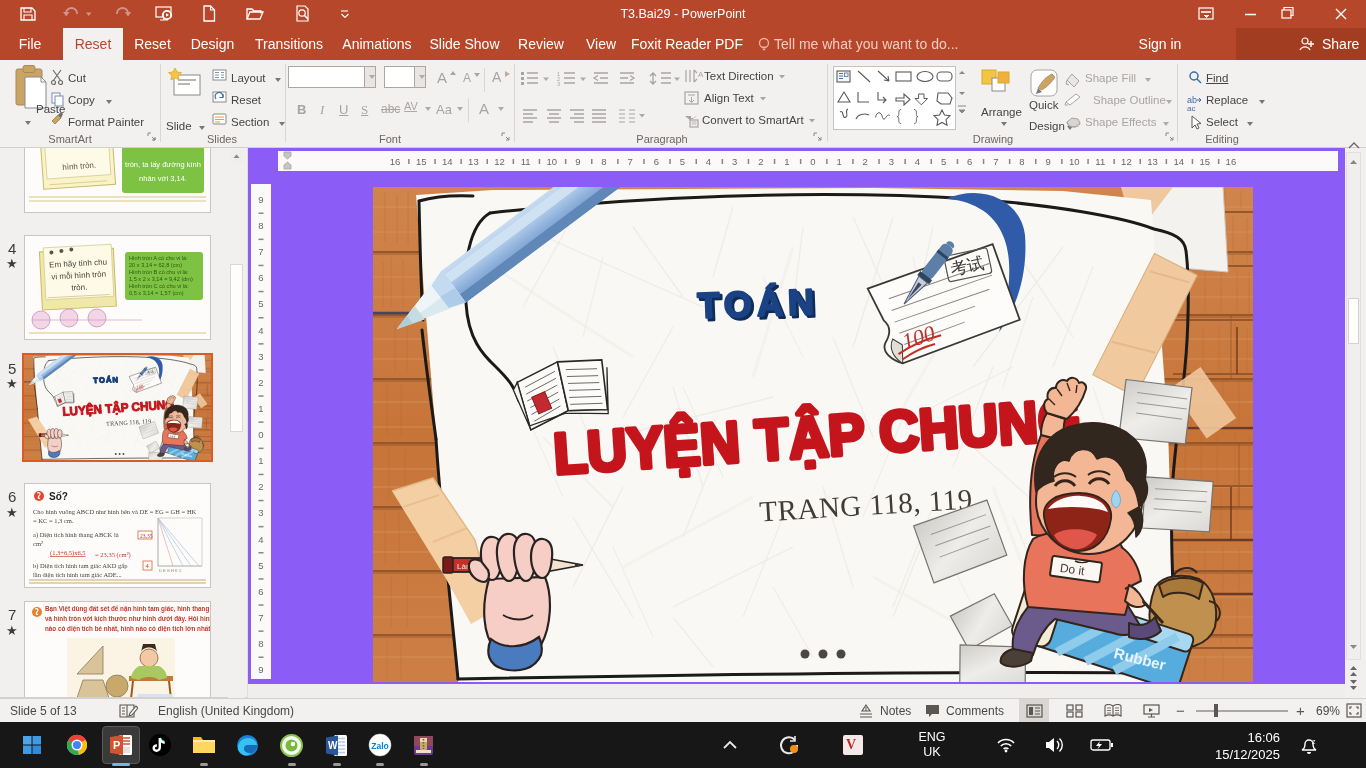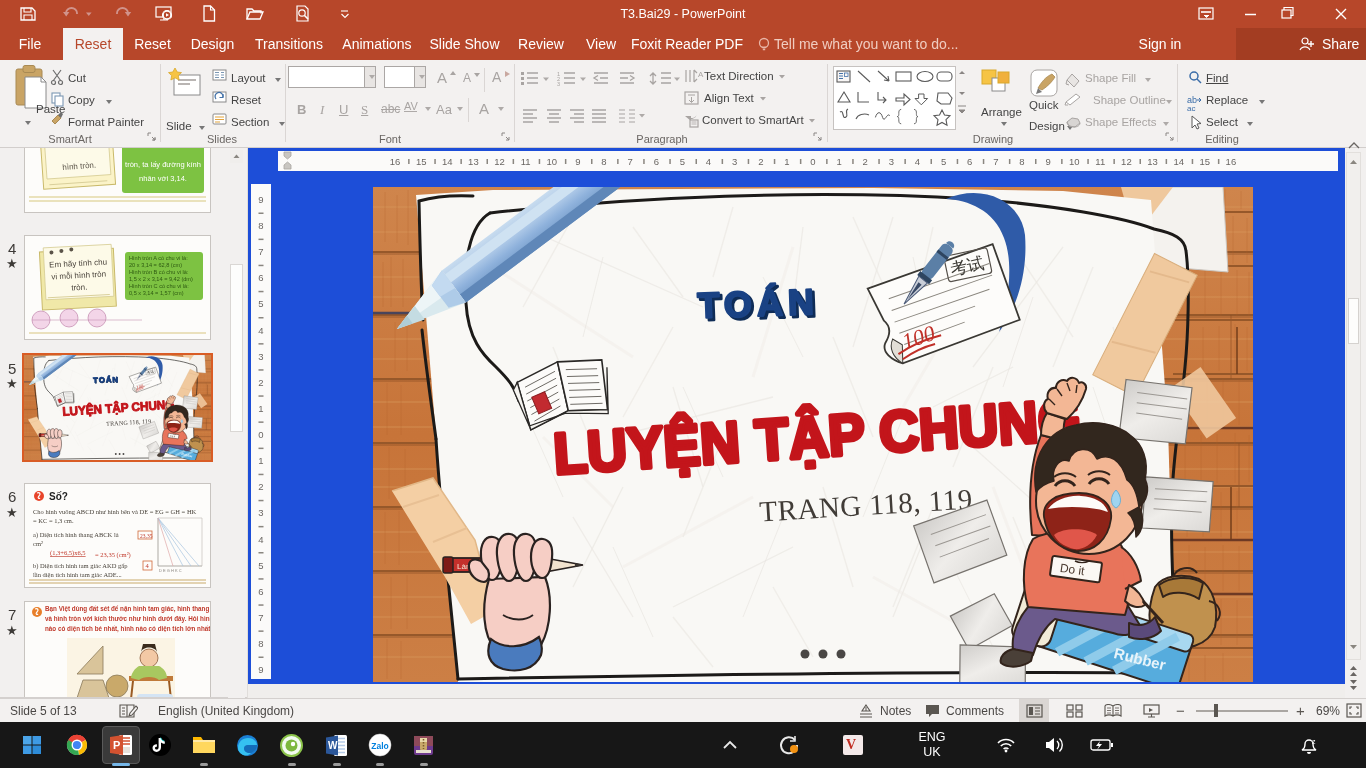--- a/index.html
+++ b/index.html
@@ -23,21 +23,21 @@
 .rtxt { position:absolute; font-size:11.5px; color:#444; white-space:nowrap; }
 .rtxt-dis { color:#A8A4A2; }
 .dd { display:inline-block; width:0; height:0; border-left:3px solid transparent; border-right:3px solid transparent; border-top:4px solid #777; vertical-align:middle; margin-left:3px; }
 .dd-dis { border-top-color:#AEAAA8; }
 .launcher { position:absolute; top:71px; width:12px; height:12px; }
 
 
 #main { position:absolute; top:148px; left:0; width:1366px; height:550px; background:#E9E6E4; }
 #thumbpanel { position:absolute; top:0; left:0; width:248px; height:550px; background:#F2F0EF; overflow:hidden; border-right:1px solid #E0DDDA; }
 #thumbscroll { position:absolute; top:0; left:228px; width:17px; height:550px; background:#F2F0EF; }
-#canvas { position:absolute; top:0; left:248px; width:1097px; height:536px; background:#1d4ed8; }
+#canvas { position:absolute; top:0; left:248px; width:1097px; height:536px; background:#8b5cf6; }
 #vscroll { position:absolute; top:0; left:1345px; width:21px; height:550px; background:#F2F0EF; }
 
 
 #statusbar { position:absolute; top:698px; left:0; width:1366px; height:24px; background:#F3F1F0; border-top:1px solid #D4D0CE; font-size:12px; color:#4A4745; }
 
 
 #taskbar { position:absolute; top:722px; left:0; width:1366px; height:46px; background:#171717; }
 </style>
 </head>
 <body>
@@ -1056,19 +1056,20 @@
     </svg>
     <svg class="abs" style="left:1044px;top:14px" width="20" height="18" viewBox="0 0 20 18">
       <path d="M2 6 h3 l5 -4 v14 l-5 -4 h-3 z" fill="#fff"></path>
       <path d="M13 5 a5.5 5.5 0 0 1 0 8 M15.5 2.5 a9 9 0 0 1 0 13" stroke="#fff" stroke-width="1.4" fill="none"></path>
     </svg>
     <svg class="abs" style="left:1090px;top:15px" width="24" height="16" viewBox="0 0 24 16">
       <rect x="1" y="3" width="19" height="10" rx="2" fill="none" stroke="#fff" stroke-width="1.3"></rect>
       <rect x="21" y="6" width="2" height="4" fill="#fff"></rect>
       <path d="M10 4 l-4 5 h3 l-2 4 5 -6 h-3 z" fill="#fff"></path>
     </svg>
+    <div class="abs" style="left:1155px;top:7px;width:125px;height:34px;color:#fff;font-size:13px;text-align:right;line-height:17px;">16:06<br>15/12/2025</div>
     <svg class="abs" style="left:1298px;top:14px" width="22" height="20" viewBox="0 0 22 20">
       <path d="M4 14 c2 -1 3 -3 3 -6 a4 4 0 0 1 8 0 c0 3 1 5 3 6 z" fill="none" stroke="#fff" stroke-width="1.4"></path>
       <path d="M9 16 a2 2 0 0 0 4 0" fill="#fff"></path>
       <text x="14" y="8" font-size="7" fill="#fff" font-family="Liberation Sans">z</text>
     </svg>
   </div>
 </div>
 
 </body></html>

